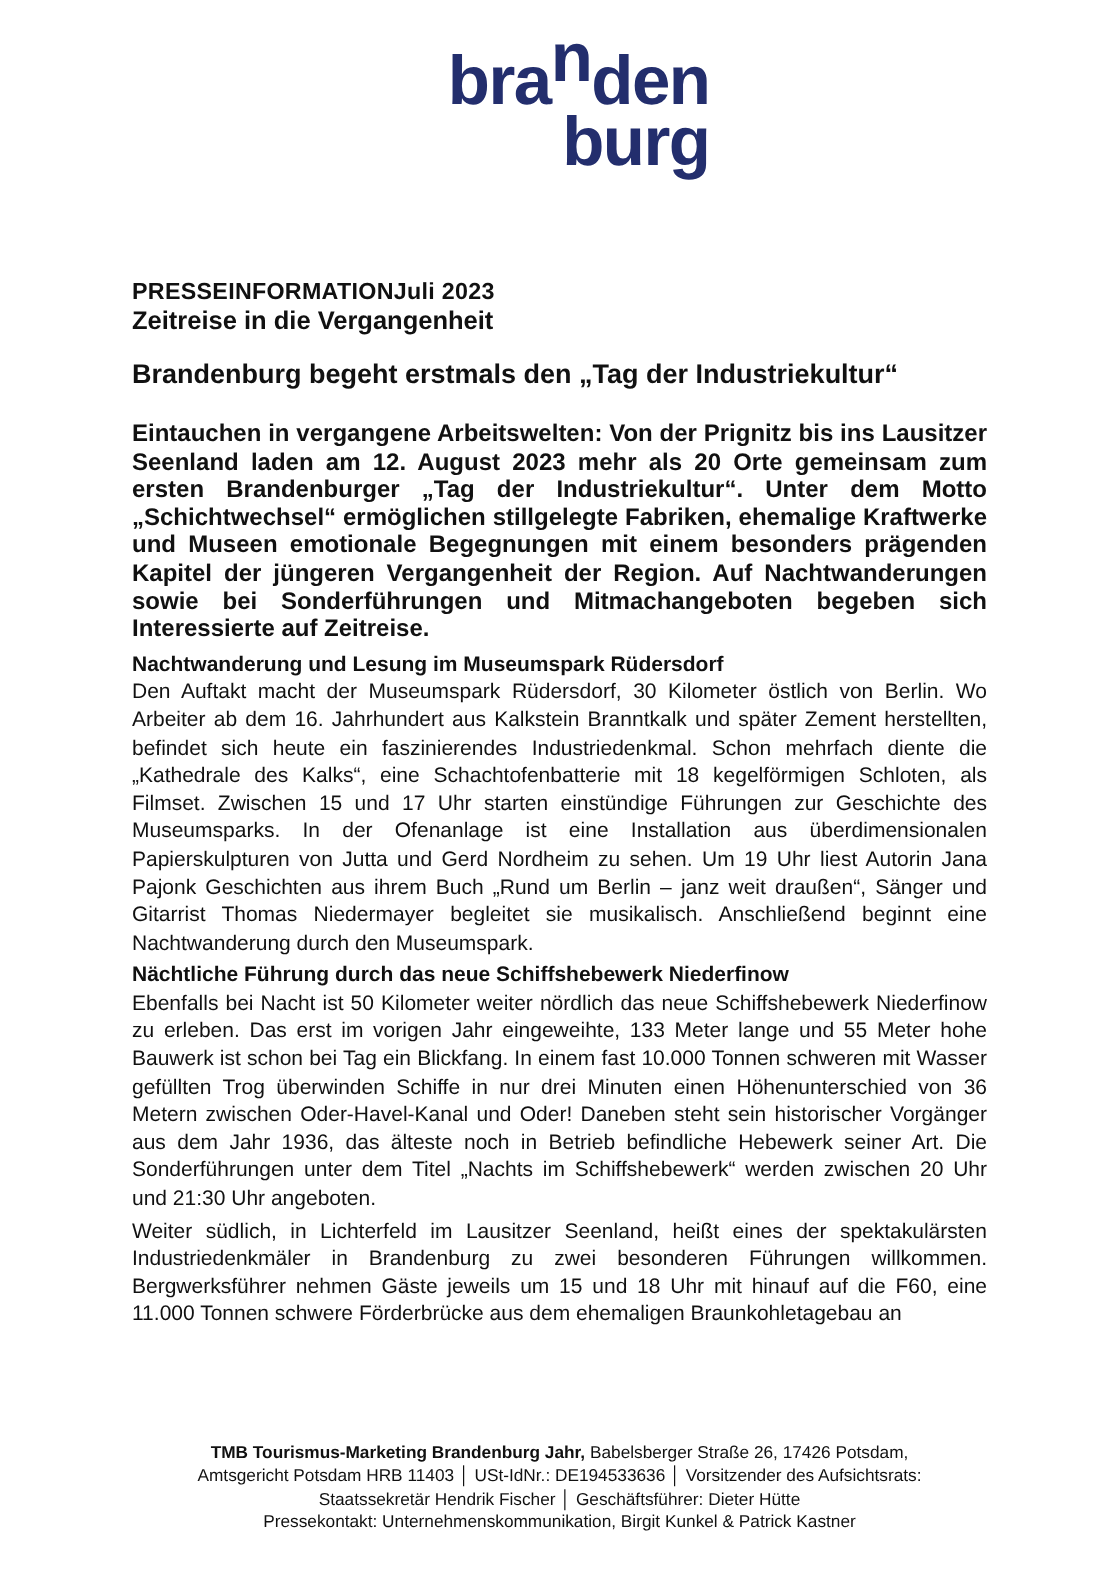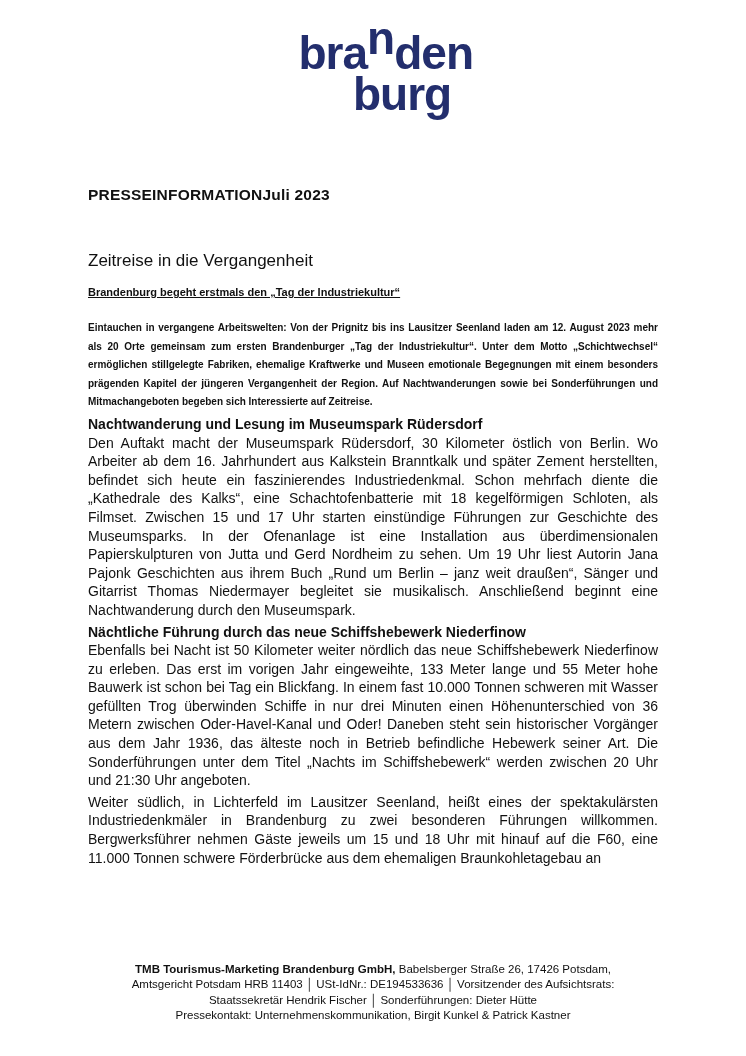--- a/index.html
+++ b/index.html
@@ -20,35 +20,35 @@
     user-select: none;
   }
   .logo-line1 {
     font-size: 46px; line-height: 46px; letter-spacing: -1px;
     white-space: nowrap;
     text-align: right;
   }
   .logo-raised { position: relative; top: -15px; }
   .logo-line2 {
     font-size: 46px; line-height: 40px; letter-spacing: -1px;
-    padding-left: 80px; margin-top: -2px;
+    padding-left: 80px; margin-top: -2px; text-align: right;
   }
 
   
   .press-row {
     margin-top: 72px;
     display: flex; justify-content: flex-start; align-items: baseline;
     font-weight: bold; font-size: 15.5px; letter-spacing: 0.2px;
   }
 
   
-  h1.title { margin-top: 47px; font-size: 17px; font-weight: normal; }
-  h2.subtitle { margin-top: 15px; font-size: 11px; font-weight: bold; text-decoration: underline; }
+  h1.title { font-size: 17px; font-weight: bold; }
+  h2.subtitle { margin-top: 15px; font-size: 18px; font-weight: bold; }
   p.intro {
-    margin-top: 21px; font-size: 10px; font-weight: bold;
+    margin-top: 21px; font-size: 16px; font-weight: bold;
     line-height: 18.6px; text-align: justify; hyphens: auto;
   }
   .section { margin-top: 3px; }
   .section h3 { font-size: 14px; font-weight: bold; line-height: 18.6px; }
   .section p {
     font-size: 14px; line-height: 18.6px; text-align: justify; hyphens: auto;
   }
 
   
   .footer {
@@ -90,17 +90,17 @@
     <p>Ebenfalls bei Nacht ist 50 Kilometer weiter nördlich das neue Schiffshebewerk Niederfinow zu erleben. Das erst im vorigen Jahr eingeweihte, 133 Meter lange und 55 Meter hohe Bauwerk ist schon bei Tag ein Blickfang. In einem fast 10.000 Tonnen schweren mit Wasser gefüllten Trog überwinden Schiffe in nur drei Minuten einen Höhenunterschied von 36 Metern zwischen Oder-Havel-Kanal und Oder! Daneben steht sein historischer Vorgänger aus dem Jahr 1936, das älteste noch in Betrieb befindliche Hebewerk seiner Art. Die Sonderführungen unter dem Titel „Nachts im Schiffshebewerk“ werden zwischen 20 Uhr und 21:30 Uhr angeboten.</p>
   </div>
 
   <div class="section">
     <p>Weiter südlich, in Lichterfeld im Lausitzer Seenland, heißt eines der spektakulärsten Industriedenkmäler in Brandenburg zu zwei besonderen Führungen willkommen. Bergwerksführer nehmen Gäste jeweils um 15 und 18 Uhr mit hinauf auf die F60, eine 11.000 Tonnen schwere Förderbrücke aus dem ehemaligen Braunkohletagebau an</p>
   </div>
 
 </div>
 
 <div class="footer">
-  <div class="f-line"><span class="bold">TMB Tourismus-Marketing Brandenburg GmbH,</span><span> Babelsberger Straße 26, 17426 Potsdam,</span></div>
+  <div class="f-line"><span class="bold">TMB Tourismus-Marketing Brandenburg Jahr,</span><span> Babelsberger Straße 26, 17426 Potsdam,</span></div>
   <div class="f-line">Amtsgericht Potsdam HRB 11403 │ USt-IdNr.: DE194533636 │ Vorsitzender des Aufsichtsrats:</div>
-  <div class="f-line">Staatssekretär Hendrik Fischer │ Sonderführungen: Dieter Hütte</div>
+  <div class="f-line">Staatssekretär Hendrik Fischer │ Geschäftsführer: Dieter Hütte</div>
   <div class="f-line">Pressekontakt: Unternehmenskommunikation, Birgit Kunkel &amp; Patrick Kastner</div>
 </div>
 
 </body></html>

